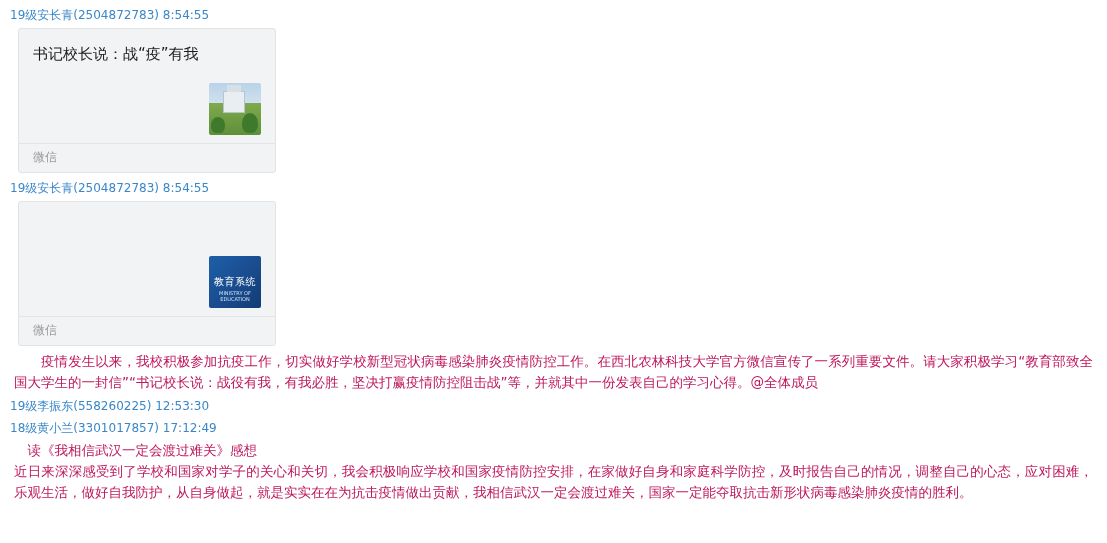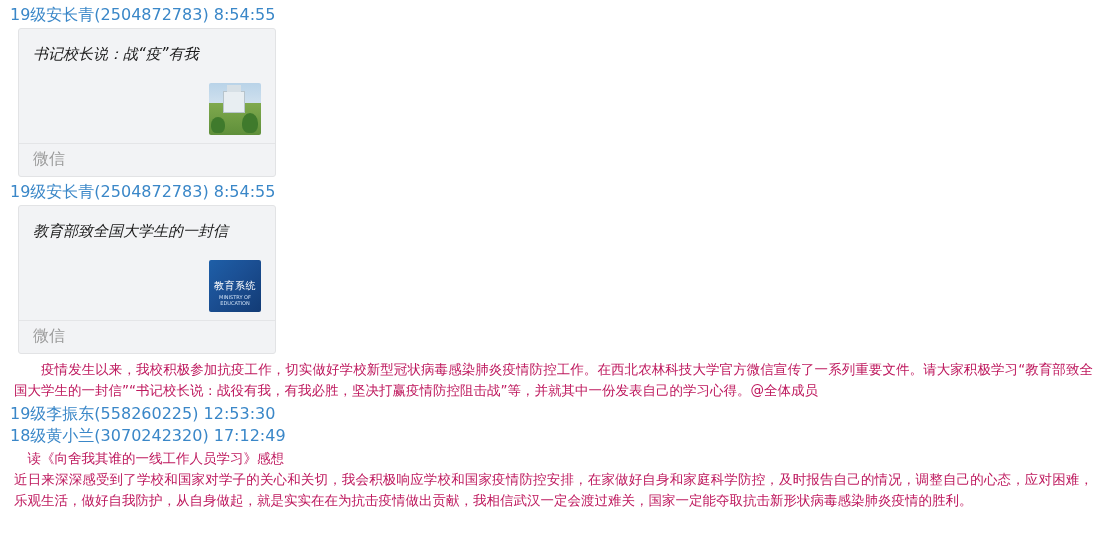--- a/index.html
+++ b/index.html
@@ -17,21 +17,21 @@
   }
   .chat {
     padding: 4px 8px 0 8px;
     box-sizing: border-box;
   }
   .msg {
     margin-bottom: 0;
   }
   .meta {
     color: #4a90c4;
-    font-size: 16px;
+    font-size: 12px;
     line-height: 18px;
     padding: 2px 0 2px 2px;
   }
   .meta .name { color: #3a87c8; }
   .meta .time { color: #3a87c8; }
 
   
   .card {
     width: 258px;
     background: #f2f3f5;
@@ -44,34 +44,33 @@
   .card-body {
     padding: 12px 14px 6px 14px;
     min-height: 96px;
     position: relative;
   }
   .card-title {
     font-size: 15px;
     line-height: 26px;
     color: #1a1a1a;
     width: 210px;
-    font-style: italic;
   }
   .card-thumb {
     position: absolute;
     width: 52px;
     height: 52px;
     border-radius: 2px;
     overflow: hidden;
   }
   .card-foot {
     border-top: 1px solid #e4e5e7;
     padding: 5px 14px 6px 14px;
     color: #9b9b9b;
-    font-size: 16px;
+    font-size: 12px;
   }
 
   
   .thumb-photo {
     right: 14px;
     bottom: 8px;
     background: linear-gradient(#b9d3e8 0%, #cfe0ee 38%, #7fa94d 39%, #5f8f3a 100%);
   }
   .thumb-photo .bldg {
     position: absolute;
@@ -159,21 +158,20 @@
     </div>
   </div>
 
   <div class="msg">
     <div class="meta">
       <span class="name">19级安长青(2504872783)</span>
       <span class="time">8:54:55</span>
     </div>
     <div class="card">
       <div class="card-body">
-        <div class="card-title">教育部致全国大学生的一封信</div>
         <div class="card-thumb thumb-edu">
           <div class="edu-text">教育系统</div>
           <div class="edu-sub">MINISTRY OF EDUCATION</div>
         </div>
       </div>
       <div class="card-foot">微信</div>
     </div>
   </div>
 
   <div class="msg">
@@ -184,22 +182,22 @@
 
   <div class="msg">
     <div class="meta">
       <span class="name">19级李振东(558260225)</span>
       <span class="time">12:53:30</span>
     </div>
   </div>
 
   <div class="msg">
     <div class="meta">
-      <span class="name">18级黄小兰(3070242320)</span>
+      <span class="name">18级黄小兰(3301017857)</span>
       <span class="time">17:12:49</span>
     </div>
     <div class="para">
-      <p class="indent1">读《向舍我其谁的一线工作人员学习》感想</p>
+      <p class="indent1">读《我相信武汉一定会渡过难关》感想</p>
       <p class="noindent">近日来深深感受到了学校和国家对学子的关心和关切，我会积极响应学校和国家疫情防控安排，在家做好自身和家庭科学防控，及时报告自己的情况，调整自己的心态，应对困难，乐观生活，做好自我防护，从自身做起，就是实实在在为抗击疫情做出贡献，我相信武汉一定会渡过难关，国家一定能夺取抗击新形状病毒感染肺炎疫情的胜利。</p>
     </div>
   </div>
 
 </div>
 
 </body></html>

